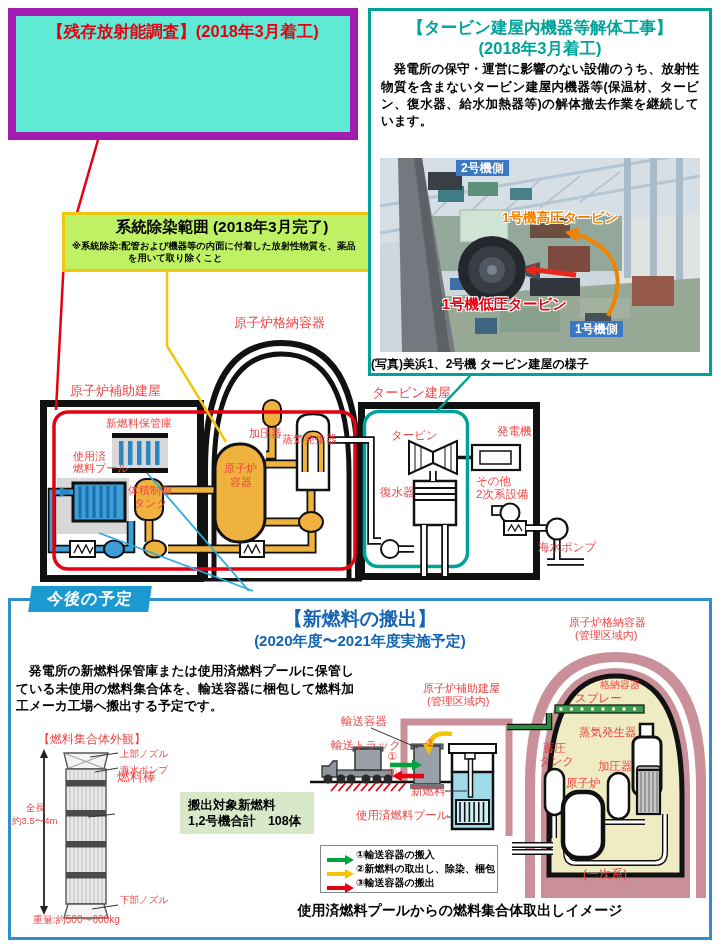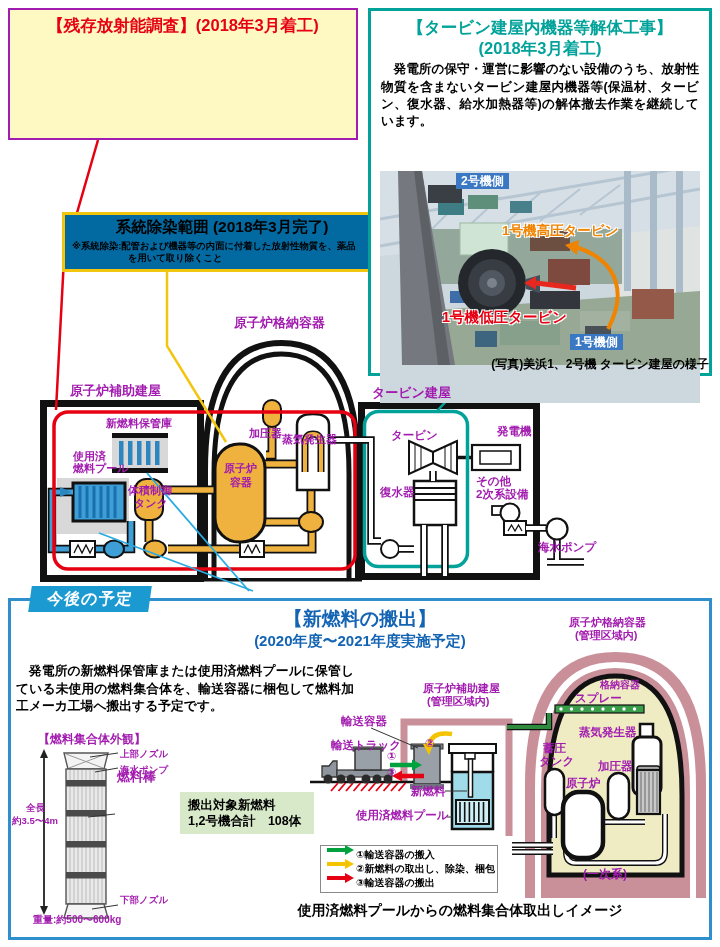--- a/index.html
+++ b/index.html
@@ -1,52 +1,52 @@
 <!DOCTYPE html>
 <html><head>
 <meta charset="utf-8">
 <style>
   html,body{margin:0;padding:0;background:#fff}
   .stage{position:relative;width:720px;height:947px;background:#fff;overflow:hidden;
          font-family:"Liberation Sans","DejaVu Sans",sans-serif;color:#000}
   svg{display:block}
   #gfx{position:absolute;left:0;top:0;z-index:1}
   .box{position:absolute;box-sizing:border-box;z-index:2;background:transparent}
-  .lb{position:absolute;font-weight:bold;color:#a21caf;white-space:nowrap;z-index:3;line-height:1}
+  .lb{position:absolute;font-weight:normal;color:#ef4444;white-space:nowrap;z-index:3;line-height:1}
   
-  .survey{left:8px;top:8px;width:350px;height:132px;border:2px solid #a21caf;background:#fef9c3;padding:4px 9px 4px 9px}
+  .survey{left:8px;top:8px;width:350px;height:132px;border:8px solid #a21caf;background:#5eead4;padding:4px 9px 4px 9px}
   .survey h2{margin:1px 0 2px 0;text-align:center;font-size:16.5px;color:#e60012}
   .survey p{margin:0;font-size:12.6px;line-height:1.36;font-weight:bold;text-align:justify;text-indent:1em}
   
-  .decon{left:62px;top:212px;width:320px;height:60px;border:3px solid #f2c50f;background:#0369a1;padding:2px 7px}
+  .decon{left:62px;top:212px;width:320px;height:60px;border:3px solid #f2c50f;background:#bef264;padding:2px 7px}
   .decon h2{margin:0;text-align:center;font-size:15.5px;color:#000}
   .decon p{margin:2px 9px 0 0;font-size:9.3px;line-height:1.3;font-weight:bold;padding-left:56px;text-indent:-56px}
   
   .tdemo{left:368px;top:8px;width:344px;height:368px;border:3px solid #00a29a;background:#fff;padding:6px 10px 0 10px}
   .tdemo h2{margin:0;text-align:center;font-size:16.5px;color:#00a29a;line-height:1.25}
   .tdemo p{margin:3px 0 0 0;font-size:12.6px;line-height:1.37;font-weight:bold;text-align:justify;text-indent:1em}
-  .photo{position:absolute;left:9px;top:160px;width:320px;height:232px;overflow:hidden;background:#cdd7de}
+  .photo{position:absolute;left:9px;top:147px;width:320px;height:194px;overflow:hidden;background:#cdd7de}
   .photo .plabel{position:absolute;font-weight:bold;line-height:1;white-space:nowrap}
   .pl-blue{background:#3a78c3;color:#fff;font-size:12px;padding:2px 5px}
   .pl-orange{color:#f08300;font-size:13.5px;text-shadow:-1px -1px 0 #fff,1px -1px 0 #fff,-1px 1px 0 #fff,1px 1px 0 #fff}
   .pl-red{color:#e60012;font-size:14.5px;text-shadow:-1px -1px 0 #fff,1px -1px 0 #fff,-1px 1px 0 #fff,1px 1px 0 #fff}
-  .pcap{position:absolute;left:0;top:345px;width:100%;text-align:right;font-size:12px;font-weight:bold}
+  .pcap{position:absolute;left:0;top:345px;width:100%;text-align:left;font-size:12px;font-weight:bold}
   
   .removal{left:8px;top:598px;width:704px;height:342px;border:3px solid #2e8fcc;background:transparent}
   .badge{position:absolute;left:30px;top:586px;width:120px;height:26px;background:#1b9ad2;z-index:4;
          transform:skewX(-8deg);display:flex;align-items:center;justify-content:center}
   .badge span{color:#fff;font-weight:bold;font-size:16px;letter-spacing:1px}
   .rm-title{position:absolute;left:8px;top:606px;width:704px;text-align:center;font-size:19px;font-weight:bold;color:#1464b4;z-index:3}
   .rm-sub{position:absolute;left:8px;top:632px;width:704px;text-align:center;font-size:15px;font-weight:bold;color:#1464b4;z-index:3}
   .rm-body{position:absolute;left:16px;top:662px;width:338px;font-size:12.8px;line-height:1.38;font-weight:bold;text-align:justify;text-indent:1em;z-index:3}
   .target{position:absolute;left:180px;top:792px;width:134px;height:42px;background:#d7e9c8;z-index:3;padding:5px 8px;box-sizing:border-box}
   .target div{font-size:12.5px;font-weight:bold;line-height:1.3;white-space:nowrap}
   .legend{position:absolute;left:320px;top:845px;width:178px;height:48px;border:1.5px solid #8a8a8a;background:#fff;z-index:3;
           display:flex;flex-direction:column;justify-content:space-evenly;padding:2px 6px;box-sizing:border-box}
-  .lrow{display:flex;align-items:flex-start;font-size:10px;font-weight:bold;white-space:nowrap}
+  .lrow{display:flex;align-items:flex-end;font-size:10px;font-weight:bold;white-space:nowrap}
   .lga{display:inline-block;width:18px;height:4px;background:currentColor;position:relative;margin-right:11px;flex:none}
   .lga::after{content:"";position:absolute;right:-9px;top:-3.5px;width:0;height:0;
               border-left:9px solid currentColor;border-top:5.5px solid transparent;border-bottom:5.5px solid transparent}
   .lg-g{color:#00a23e}.lg-y{color:#f5c400}.lg-r{color:#e60012}
   .bcap{position:absolute;left:210px;top:902px;width:500px;text-align:center;font-size:14px;font-weight:bold;z-index:3}
 </style>
 </head>
 <body>
 
 <div class="stage">

